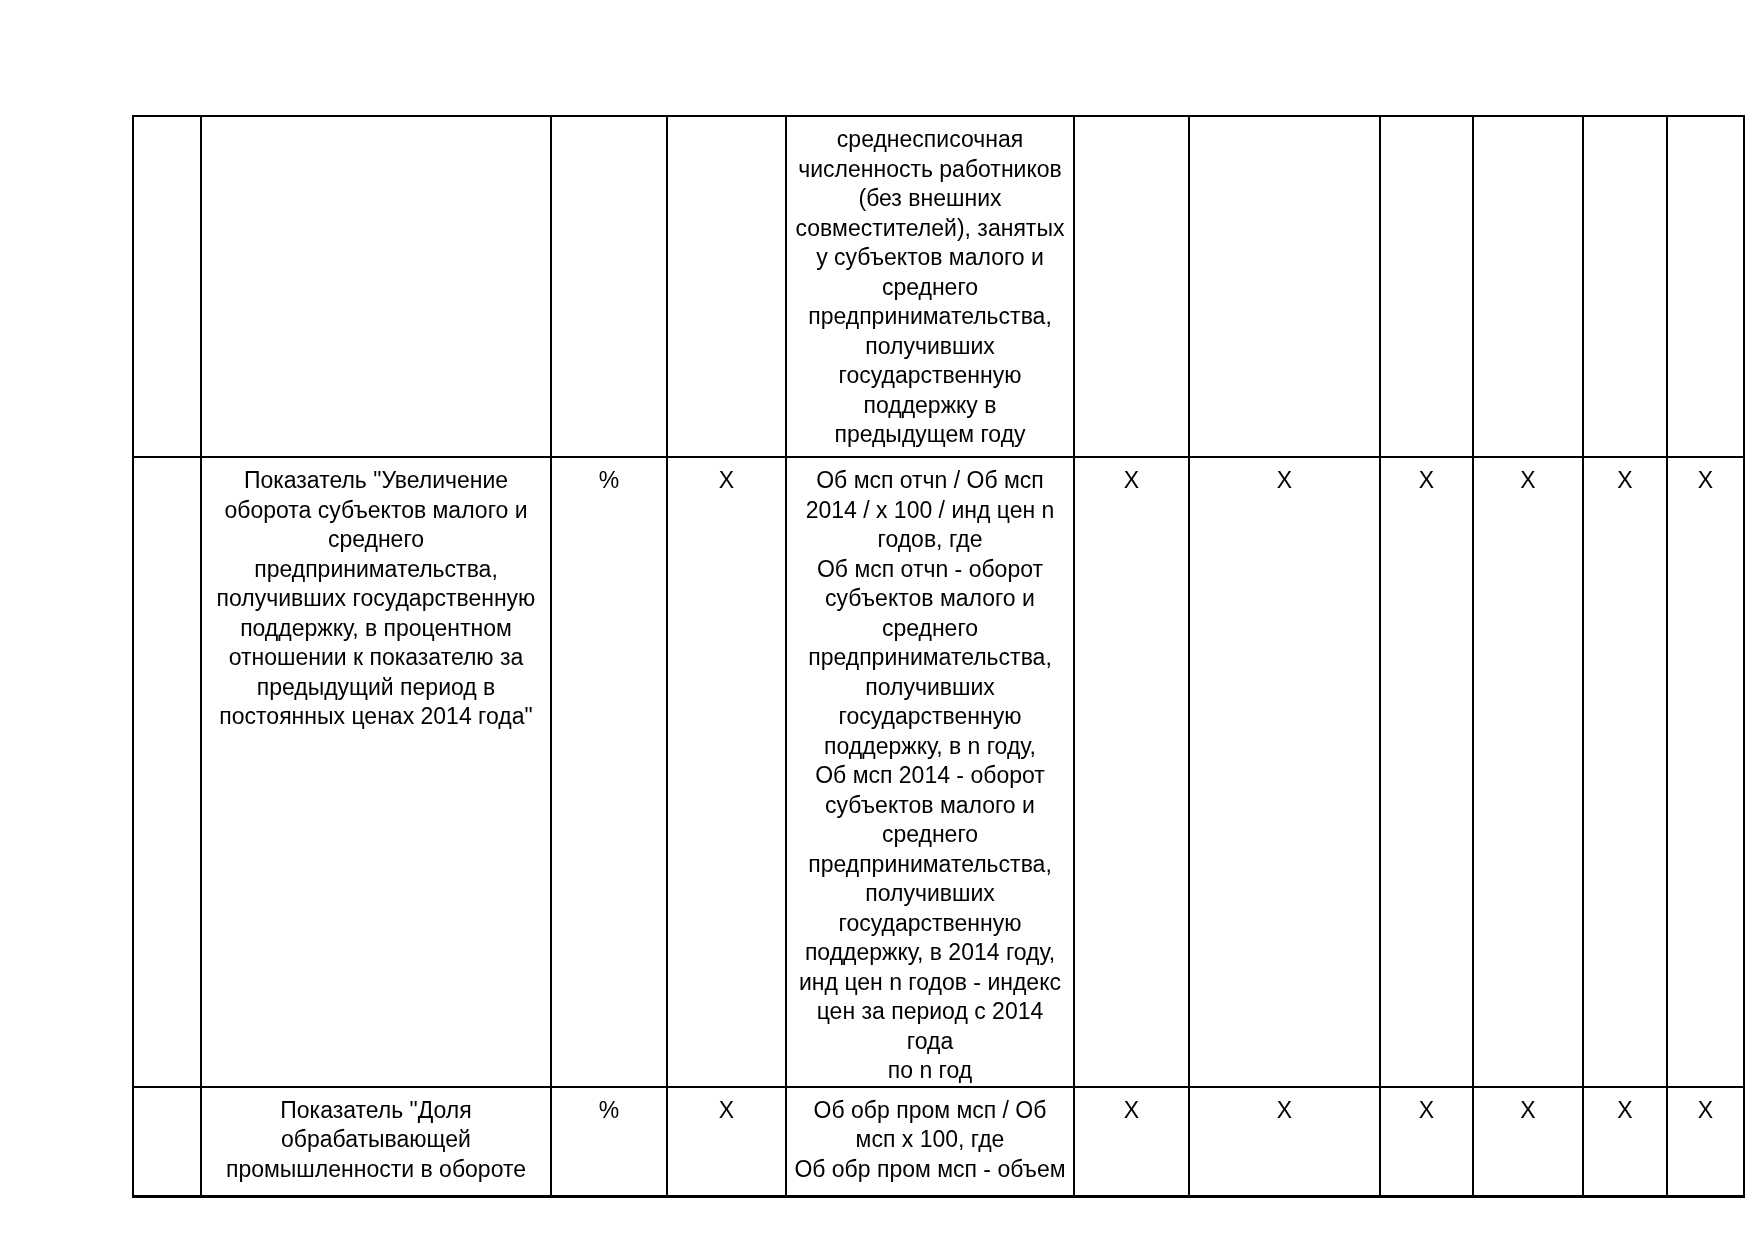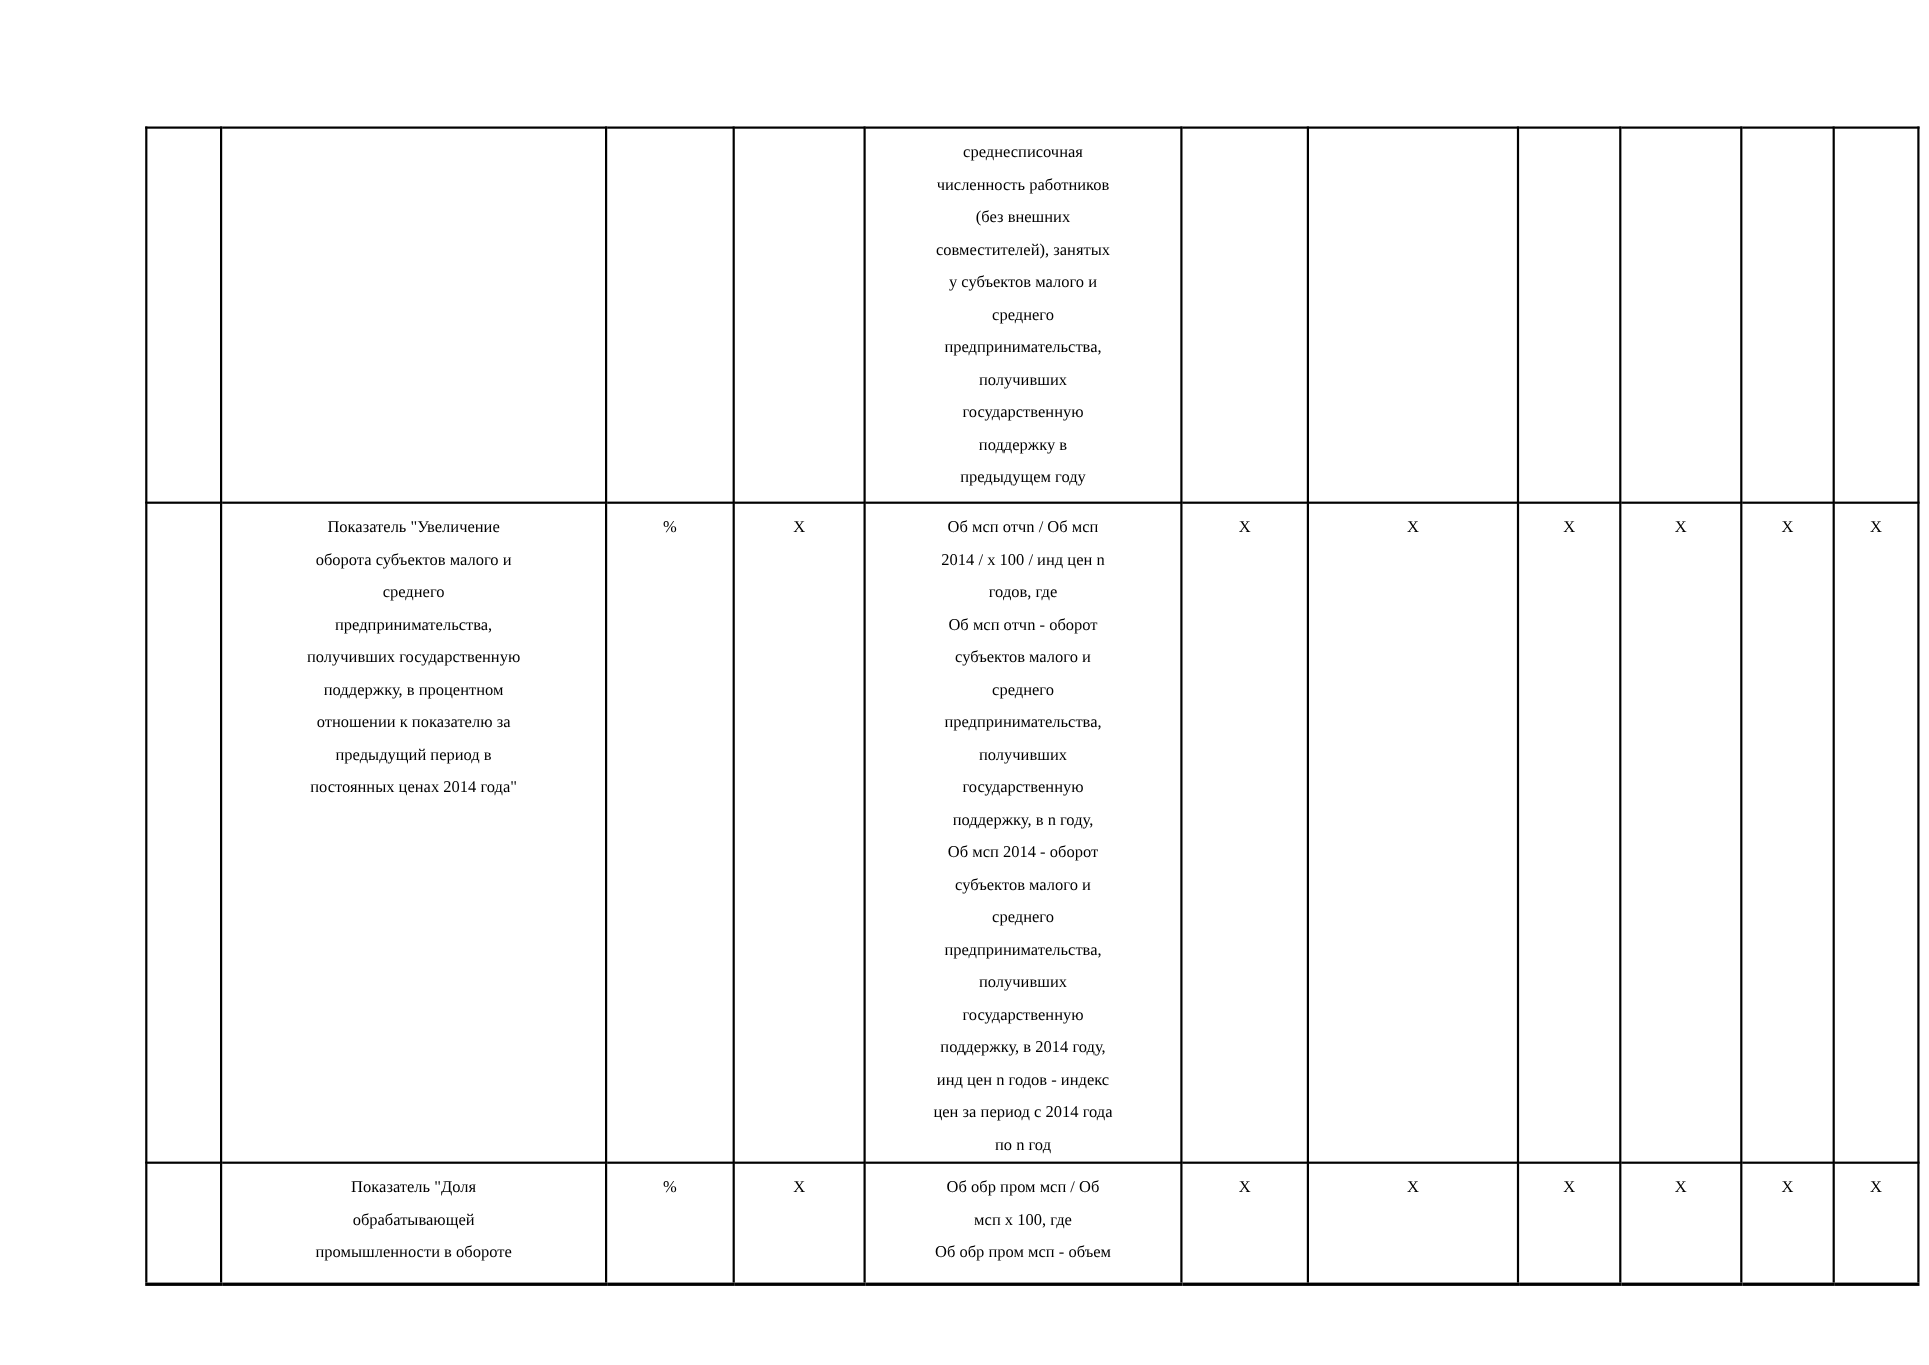--- a/index.html
+++ b/index.html
@@ -14,22 +14,22 @@
     background: #ffffff;
     overflow: hidden;
   }
   table.doc-table {
     position: absolute;
     left: 132px;
     top: 115px;
     width: 1611px;
     border-collapse: collapse;
     table-layout: fixed;
-    font-family: Liberation Serif, serif;
-    font-size: 15px;
+    font-family: Liberation Sans, sans-serif;
+    font-size: 23px;
     line-height: 29.5px;
     color: #000000;
   }
   table.doc-table td {
     border: 2px solid #000000;
     vertical-align: top;
     padding: 8px 5px 0 5px;
     text-align: center;
     white-space: pre-line;
     overflow: hidden;

